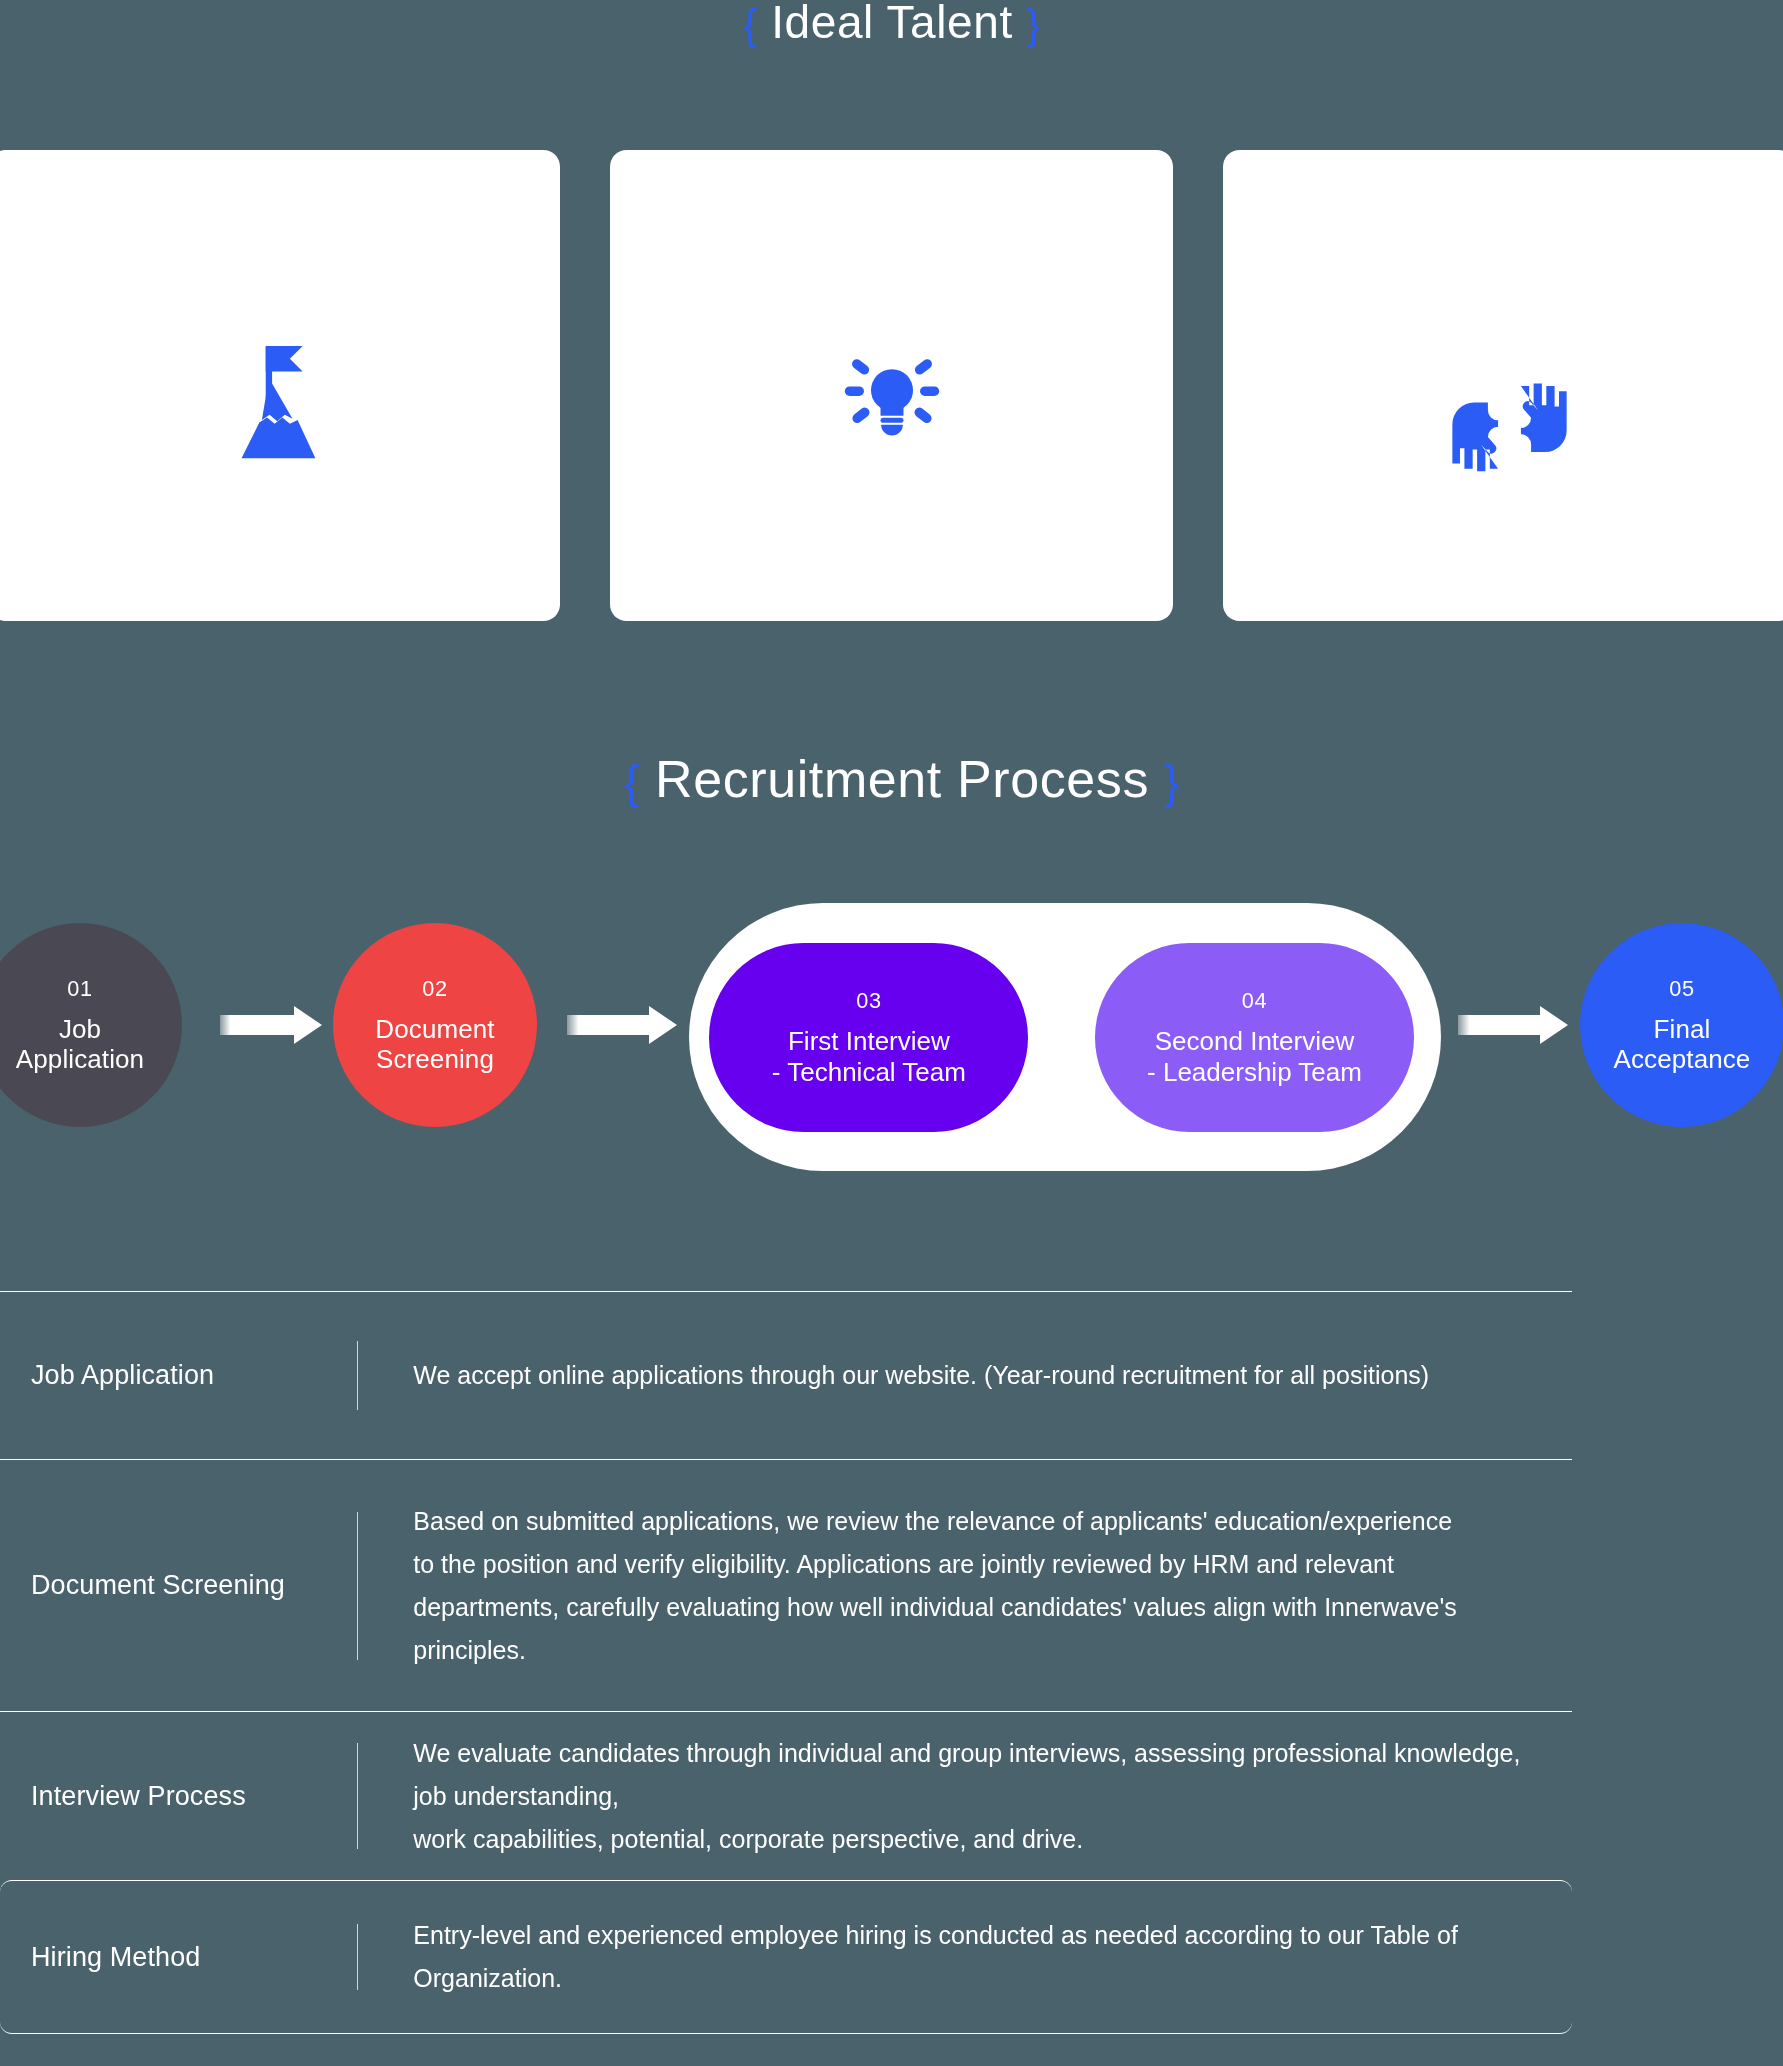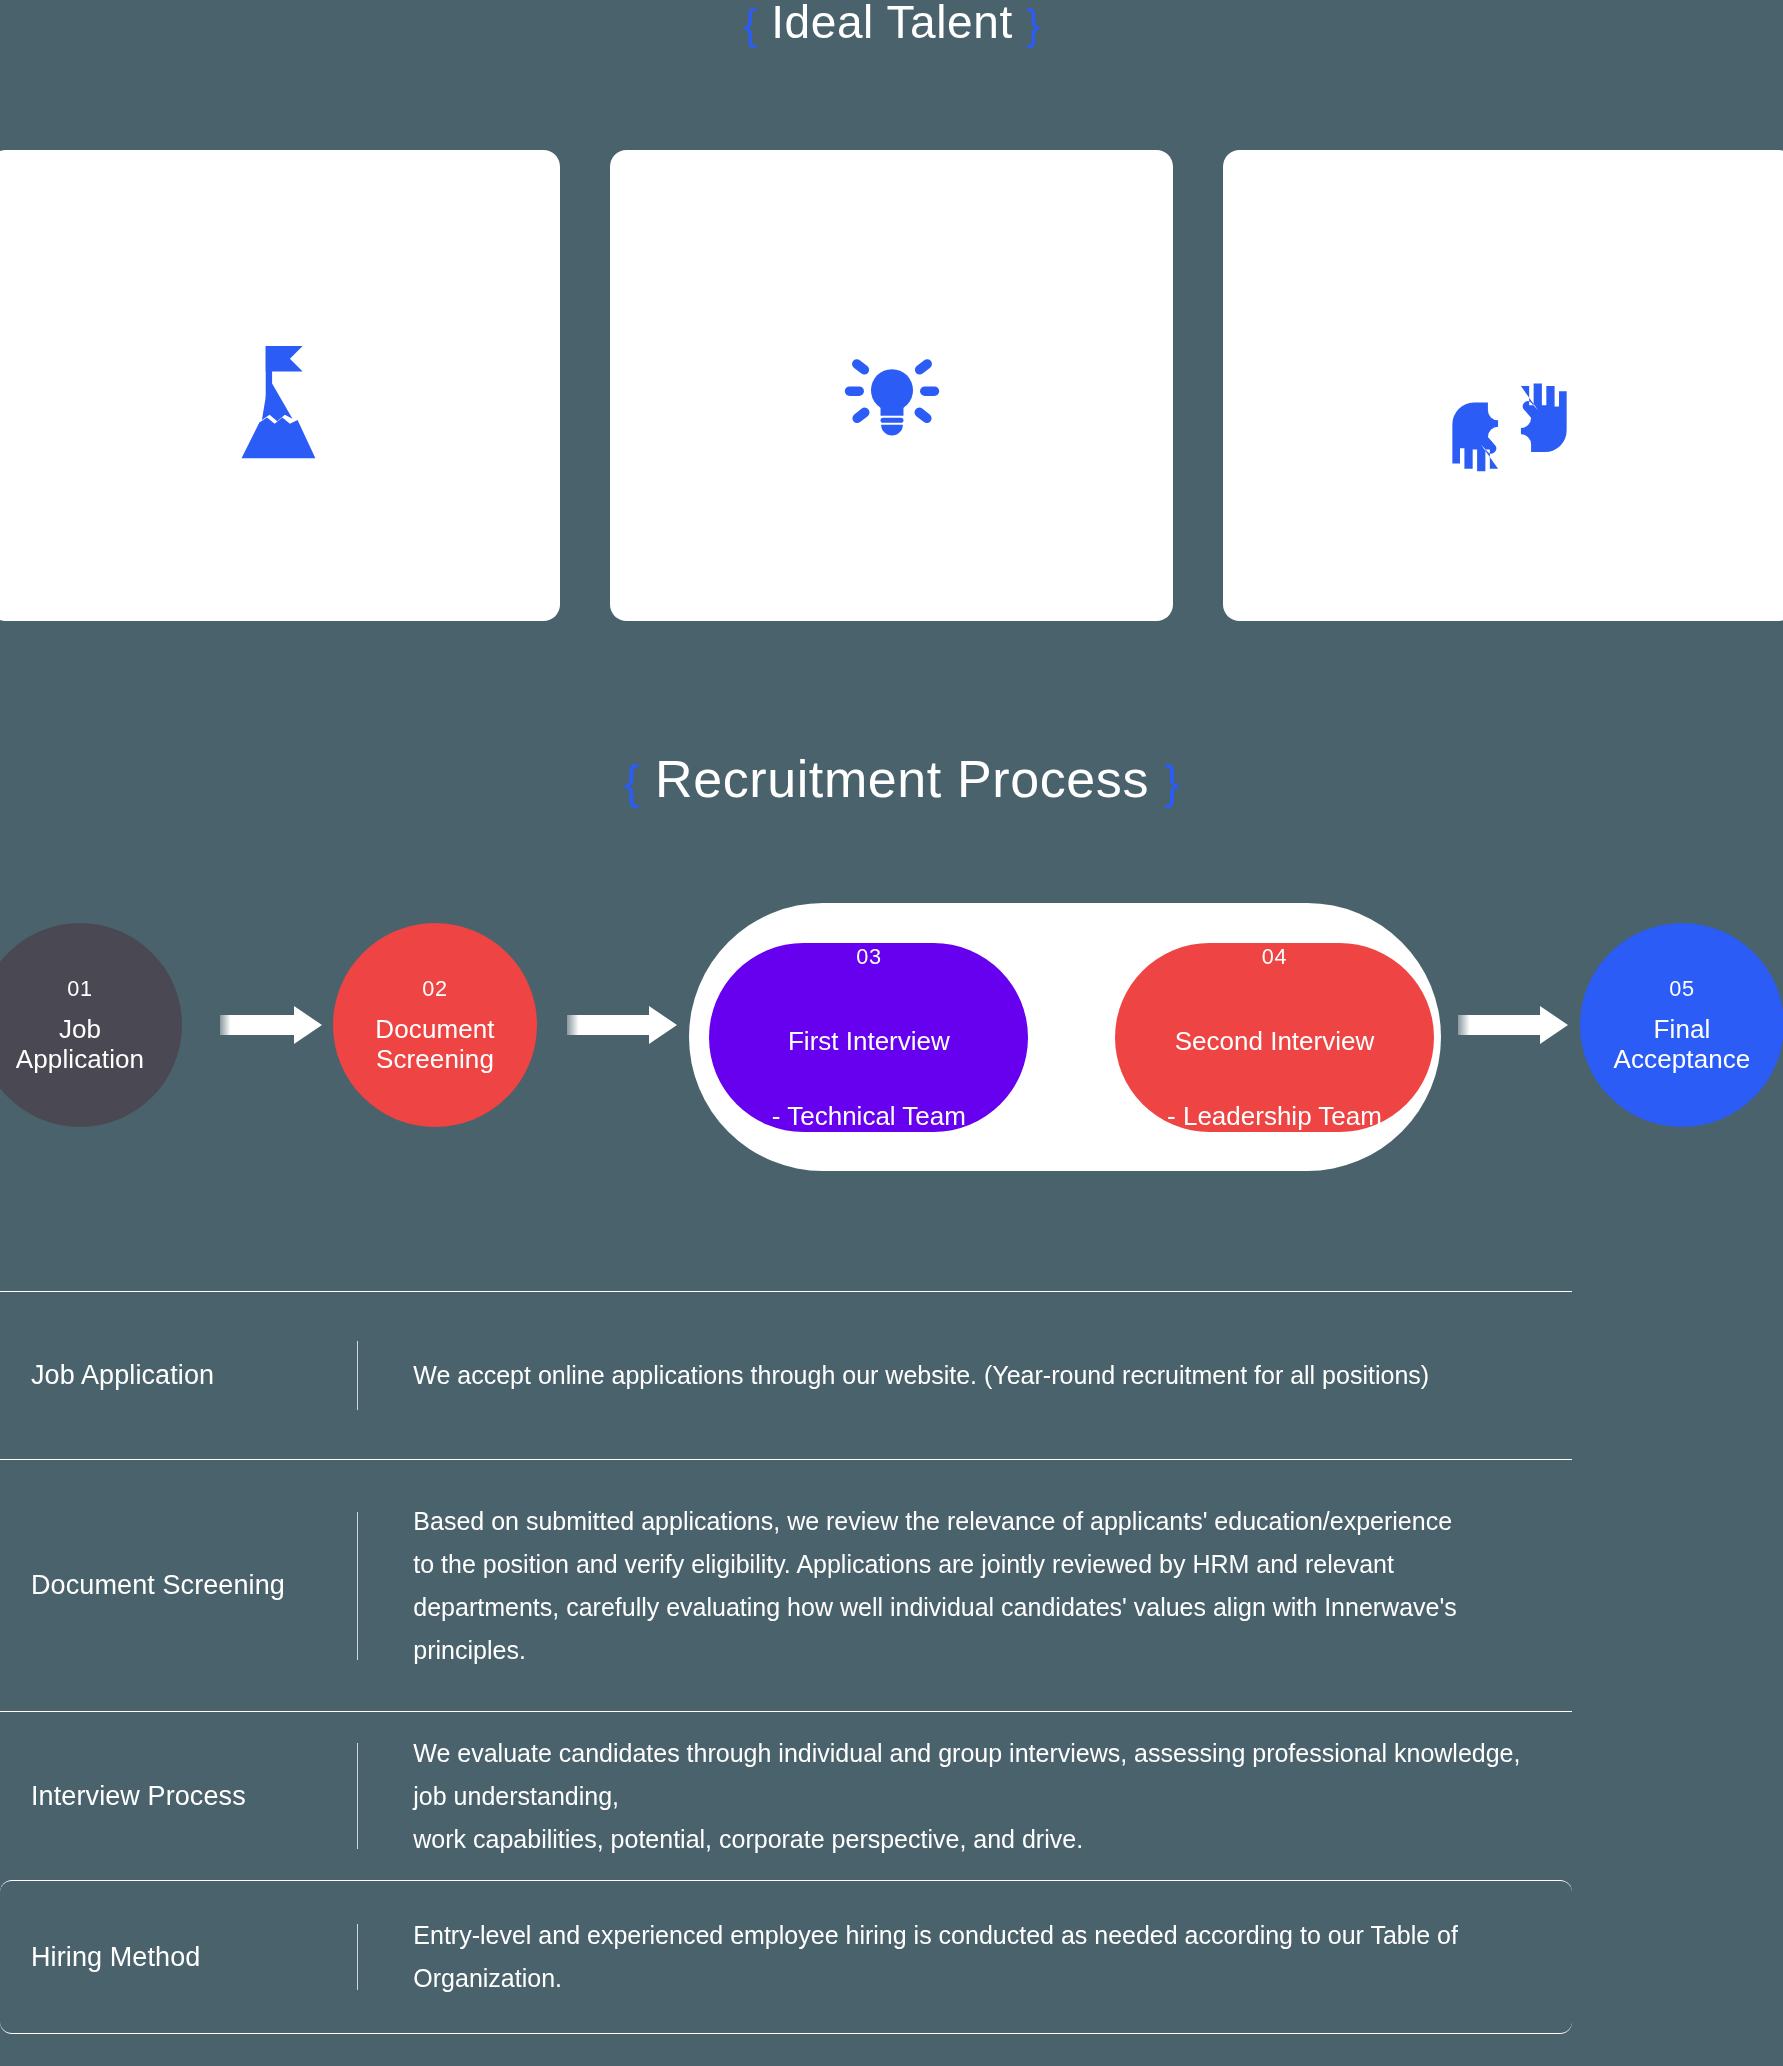--- a/index.html
+++ b/index.html
@@ -57,26 +57,26 @@
   .pill-wrap {
     position:absolute; left:689px; top:-14px;
     width:752px; height:268px;
     background:#ffffff; border-radius:134px;
   }
   .pill-node {
     position:absolute; top:40px; width:319px; height:189px;
     border-radius:96px;
     display:flex; flex-direction:column;
     align-items:center; justify-content:center;
-    color:#ffffff; text-align:center; line-height:1.18;gap:44px;
+    color:#ffffff; text-align:center; line-height:1.18;
   }
   .pill-node .num { font-size:21.7px; margin-bottom:12.7px; letter-spacing:0.6px; }
   .pill-node .lbl { font-size:26px; }
   #node-3 { left:20.4px;  background:#6600ee; }
-  #node-4 { left:426px; background:#ef4444; }
+  #node-4 { left:406px; background:#8b5cf6; }
 
   .arrow { position:absolute; top:89px; height:38px; }
   .arrow .shaft {
     position:absolute; left:0; top:9px; height:20.4px;
     background:linear-gradient(90deg,rgba(255,255,255,.35) 0%,#ffffff 14%,#ffffff 100%);
   }
   .arrow .head {
     position:absolute; right:0; top:0;
     width:0; height:0;
     border-top:19px solid transparent;

